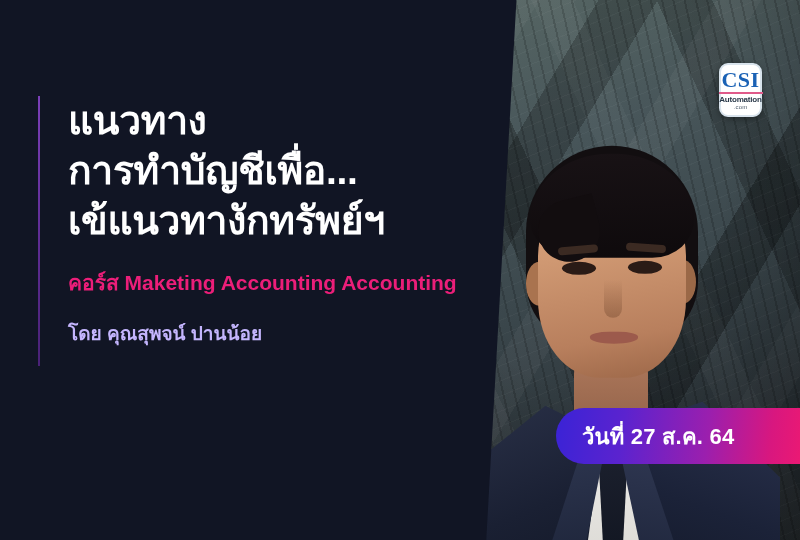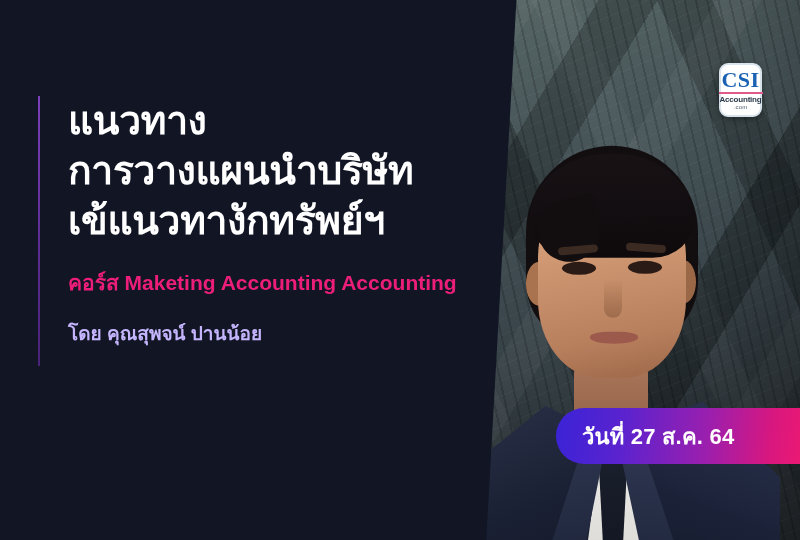--- a/index.html
+++ b/index.html
@@ -321,31 +321,31 @@
   </div>
 
   <div class="left-cover"></div>
   <div class="left-cover-sq"></div>
 
   <div class="accent-line"></div>
 
   <div class="content">
     <h1 class="headline">
       <span class="hl-line">แนวทาง</span>
-      <span class="hl-line">การวางแผนนำบริษัท</span>
+      <span class="hl-line">การทำบัญชีเพื่อ...</span>
       <span class="hl-line">เข้แนวทางักทรัพย์ฯ</span>
     </h1>
     <p class="course">คอร์ส Maketing Accounting Accounting</p>
     <p class="speaker">โดย คุณสุพจน์ ปานน้อย</p>
   </div>
 
   <div class="date-badge">
     <span>วันที่ 27 ส.ค. 64</span>
   </div>
 
   <div class="logo">
     <div class="logo-csi">CSI</div>
     <div class="logo-rule"></div>
-    <div class="logo-society">Accounting</div>
+    <div class="logo-society">Automation</div>
     <div class="logo-dotcom">.com</div>
   </div>
 
 </div>
 
 </body></html>

